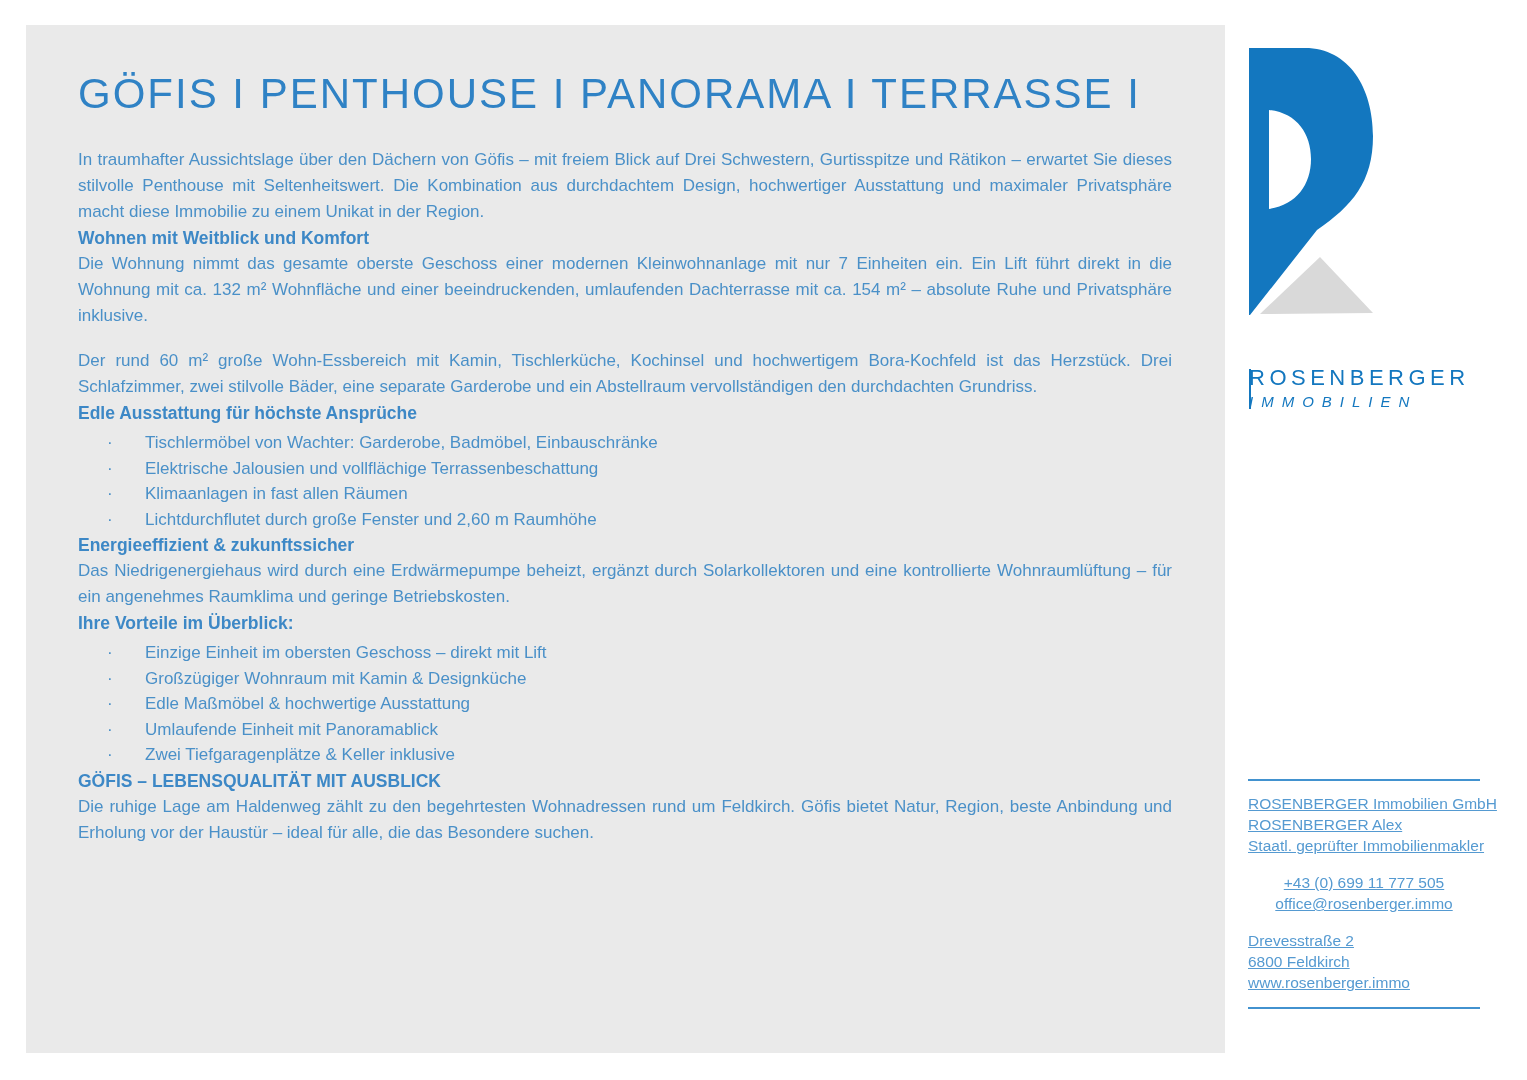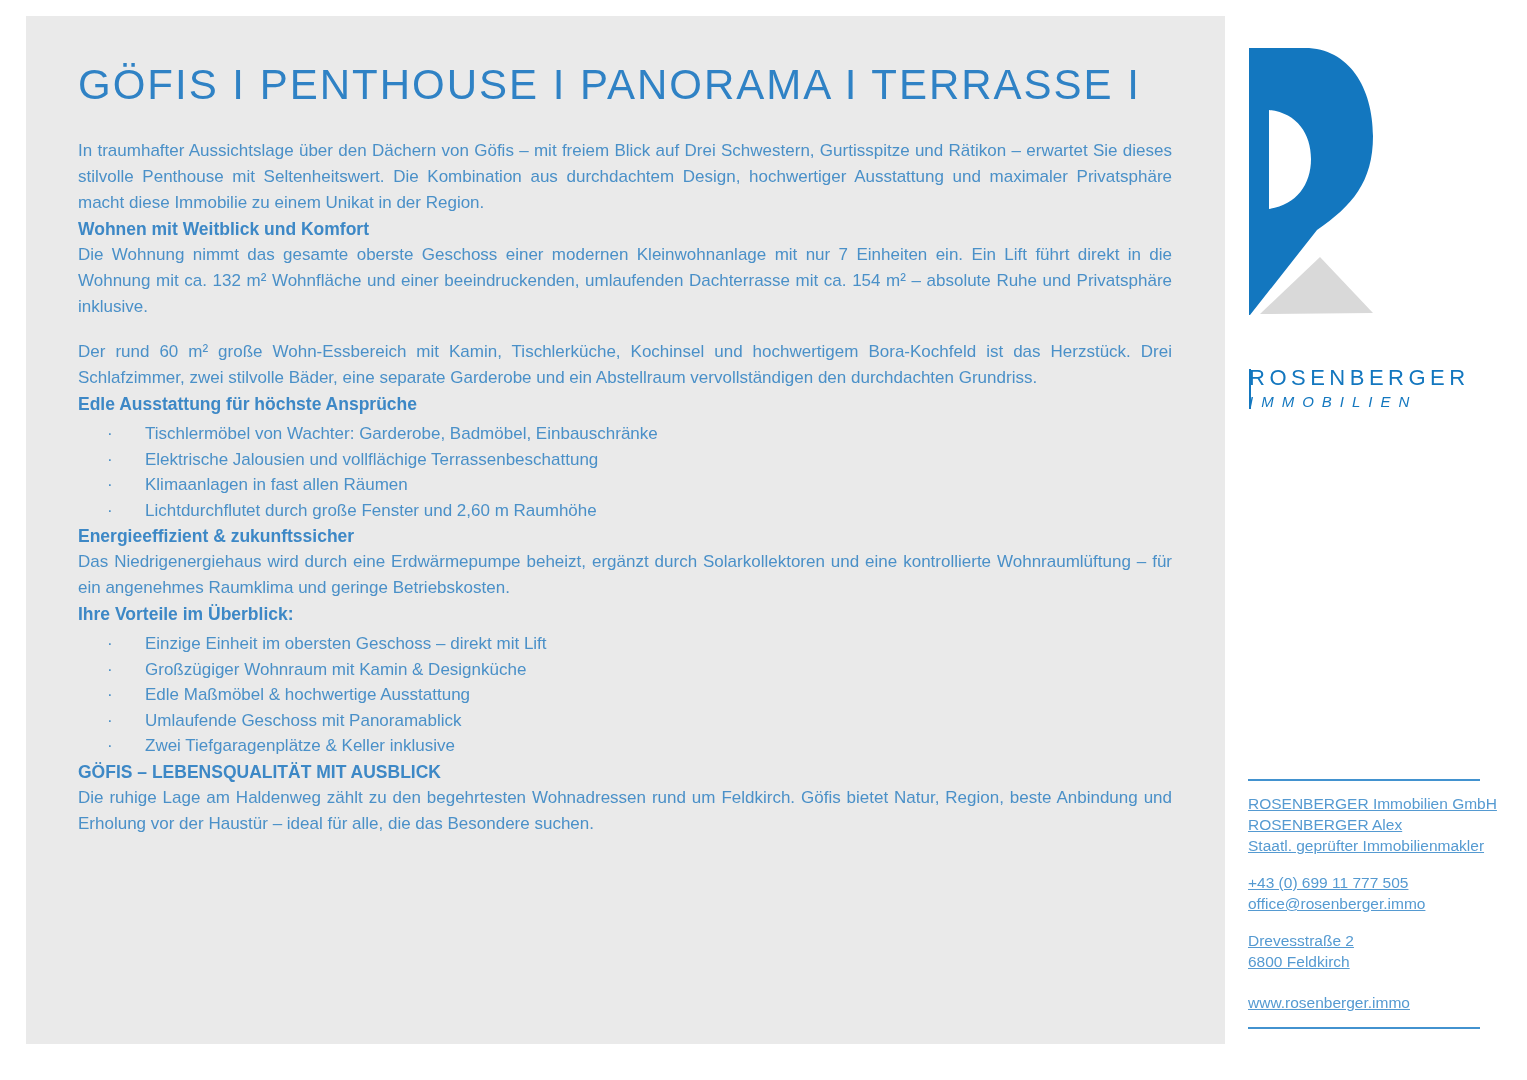--- a/index.html
+++ b/index.html
@@ -9,21 +9,21 @@
     width: 1527px; height: 1080px;
     background: #ffffff;
     font-family: "Liberation Sans", sans-serif;
     overflow: hidden;
     position: relative;
   }
 
   
   .panel {
     position: absolute;
-    left: 26px; top: 16px;
+    left: 26px; top: 25px;
     width: 1199px; height: 1028px;
     background: #eaeaea;
     padding: 0 53px 0 52px;
   }
 
   h1.title {
     margin: 44px 0 0 0;
     font-size: 42px;
     line-height: 50px;
     font-weight: 300;
@@ -110,23 +110,23 @@
     left: 1248px; top: 779px;
     width: 232px;
     font-size: 15.5px;
     line-height: 21px;
     color: #559ad1;
   }
   .divider { height: 2px; background: #4292cf; }
   .cgroup { margin: 0; }
   .cgroup span { display: block; white-space: nowrap; text-decoration: underline; }
   .g1 { margin-top: 12px; }
-  .g2 { margin-top: 16px; }
+  .g2 { margin-top: 16px; text-align: center; }
   .g3 { margin-top: 16px; }
-  .g4 { margin-top: 20px; }
+  .g4 { }
   .divider.bottom { margin-top: 14px; }
 </style>
 </head>
 <body>
 
 <div class="page">
 
   <div class="panel">
 
     <h1 class="title">GÖFIS I PENTHOUSE I PANORAMA I TERRASSE I</h1>
@@ -147,21 +147,21 @@
     </ul>
 
     <h2 class="sec m20">Energieeffizient &amp; zukunftssicher</h2>
     <p class="para">Das Niedrigenergiehaus wird durch eine Erdwärmepumpe beheizt, ergänzt durch Solarkollektoren und eine kontrollierte Wohnraumlüftung – für ein angenehmes Raumklima und geringe Betriebskosten.</p>
 
     <h2 class="sec m23">Ihre Vorteile im Überblick:</h2>
     <ul class="blist">
       <li><span class="dot"></span><span>Einzige Einheit im obersten Geschoss – direkt mit Lift</span></li>
       <li><span class="dot"></span><span>Großzügiger Wohnraum mit Kamin &amp; Designküche</span></li>
       <li><span class="dot"></span><span>Edle Maßmöbel &amp; hochwertige Ausstattung</span></li>
-      <li><span class="dot"></span><span>Umlaufende Geschoss mit Panoramablick</span></li>
+      <li><span class="dot"></span><span>Umlaufende Einheit mit Panoramablick</span></li>
       <li><span class="dot"></span><span>Zwei Tiefgaragenplätze &amp; Keller inklusive</span></li>
     </ul>
 
     <h2 class="sec m26">GÖFIS – LEBENSQUALITÄT MIT AUSBLICK</h2>
     <p class="para">Die ruhige Lage am Haldenweg zählt zu den begehrtesten Wohnadressen rund um Feldkirch. Göfis bietet Natur, Region, beste Anbindung und Erholung vor der Haustür – ideal für alle, die das Besondere suchen.</p>
 
   </div>
 
   <svg class="logo-mark" viewBox="0 0 124 270" aria-hidden="true">
     <path fill="#1377bf" fill-rule="evenodd" d="M0,0 L56,0 C100,0 124,40 124,88 C124,134 103,158 68,182 L1,267 L0,267 Z

